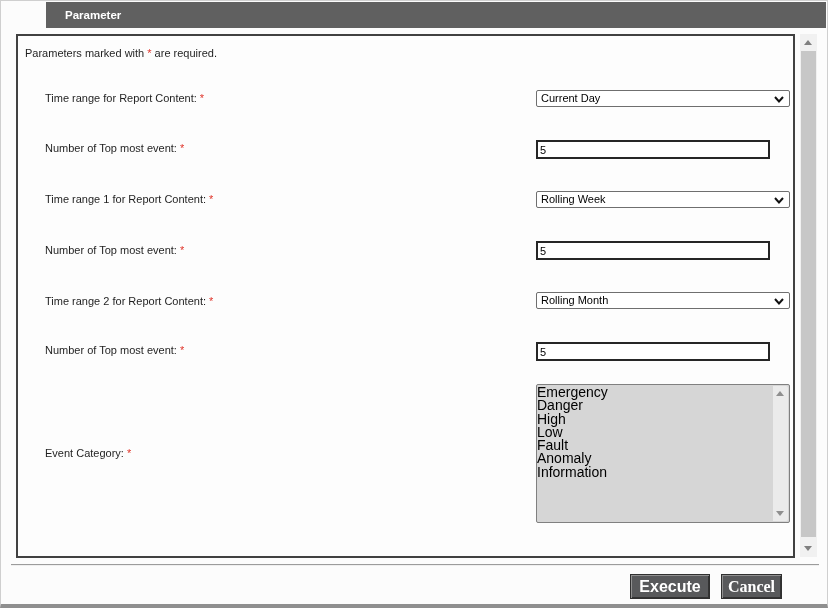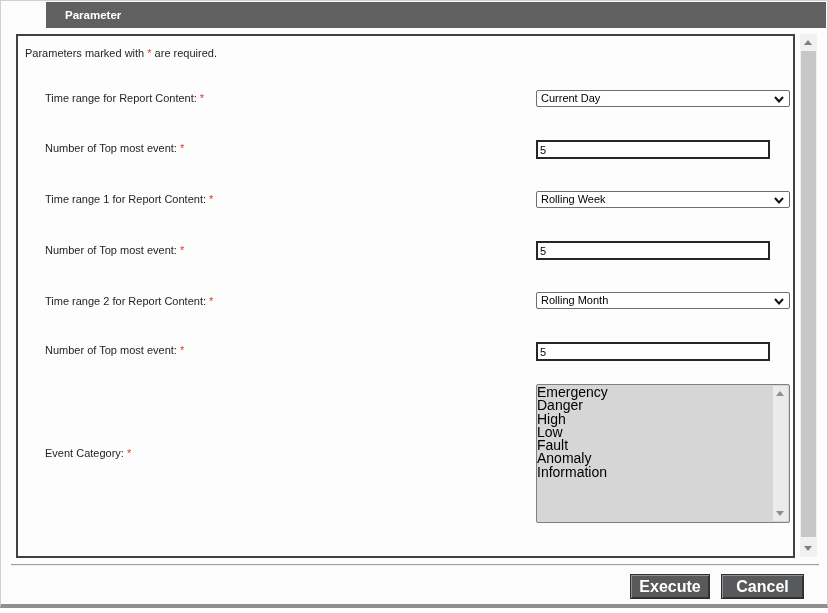--- a/index.html
+++ b/index.html
@@ -89,21 +89,21 @@
   .btn{
     position:absolute;top:573px;height:25px;box-sizing:border-box;
     background:var(--button_bg,#58595b);
     color:#ffffff;font-family:"Liberation Sans",sans-serif;
     font-size:16px;font-weight:bold;text-align:center;line-height:23px;
     border:1px solid #303030;
     box-shadow:inset 1px 1px 0 #909090, inset -1px -1px 0 #333333;
     cursor:pointer;
   }
   .btn.execute{left:629px;width:80px;}
-  .btn.cancel{left:720px;width:83px;}
+  .btn.cancel{left:720px;width:61px;font-family:Liberation Serif, serif;}
 </style>
 </head>
 <body>
 
 <div class="window">
 
   <div class="titlebar">
     <span>Parameter</span>
   </div>
 

